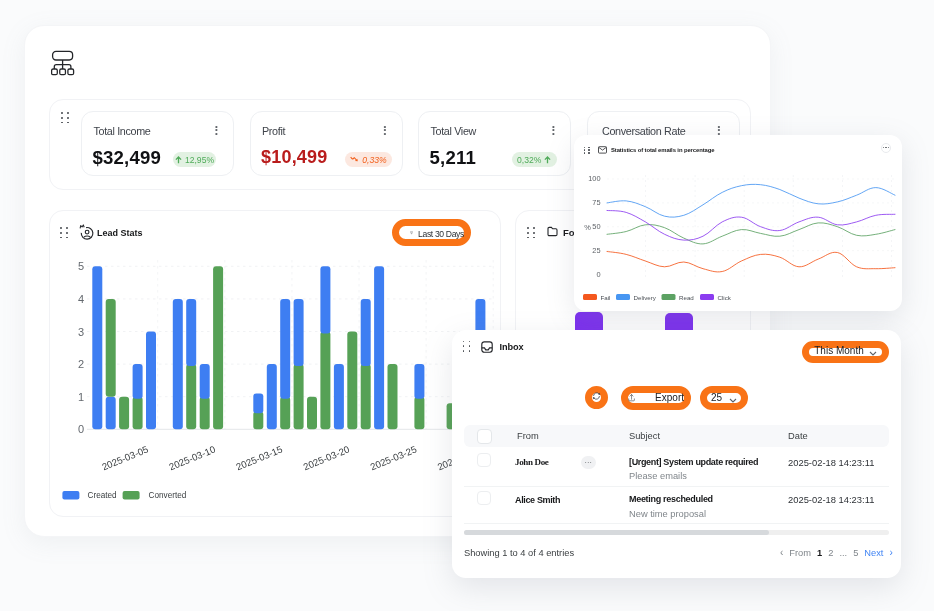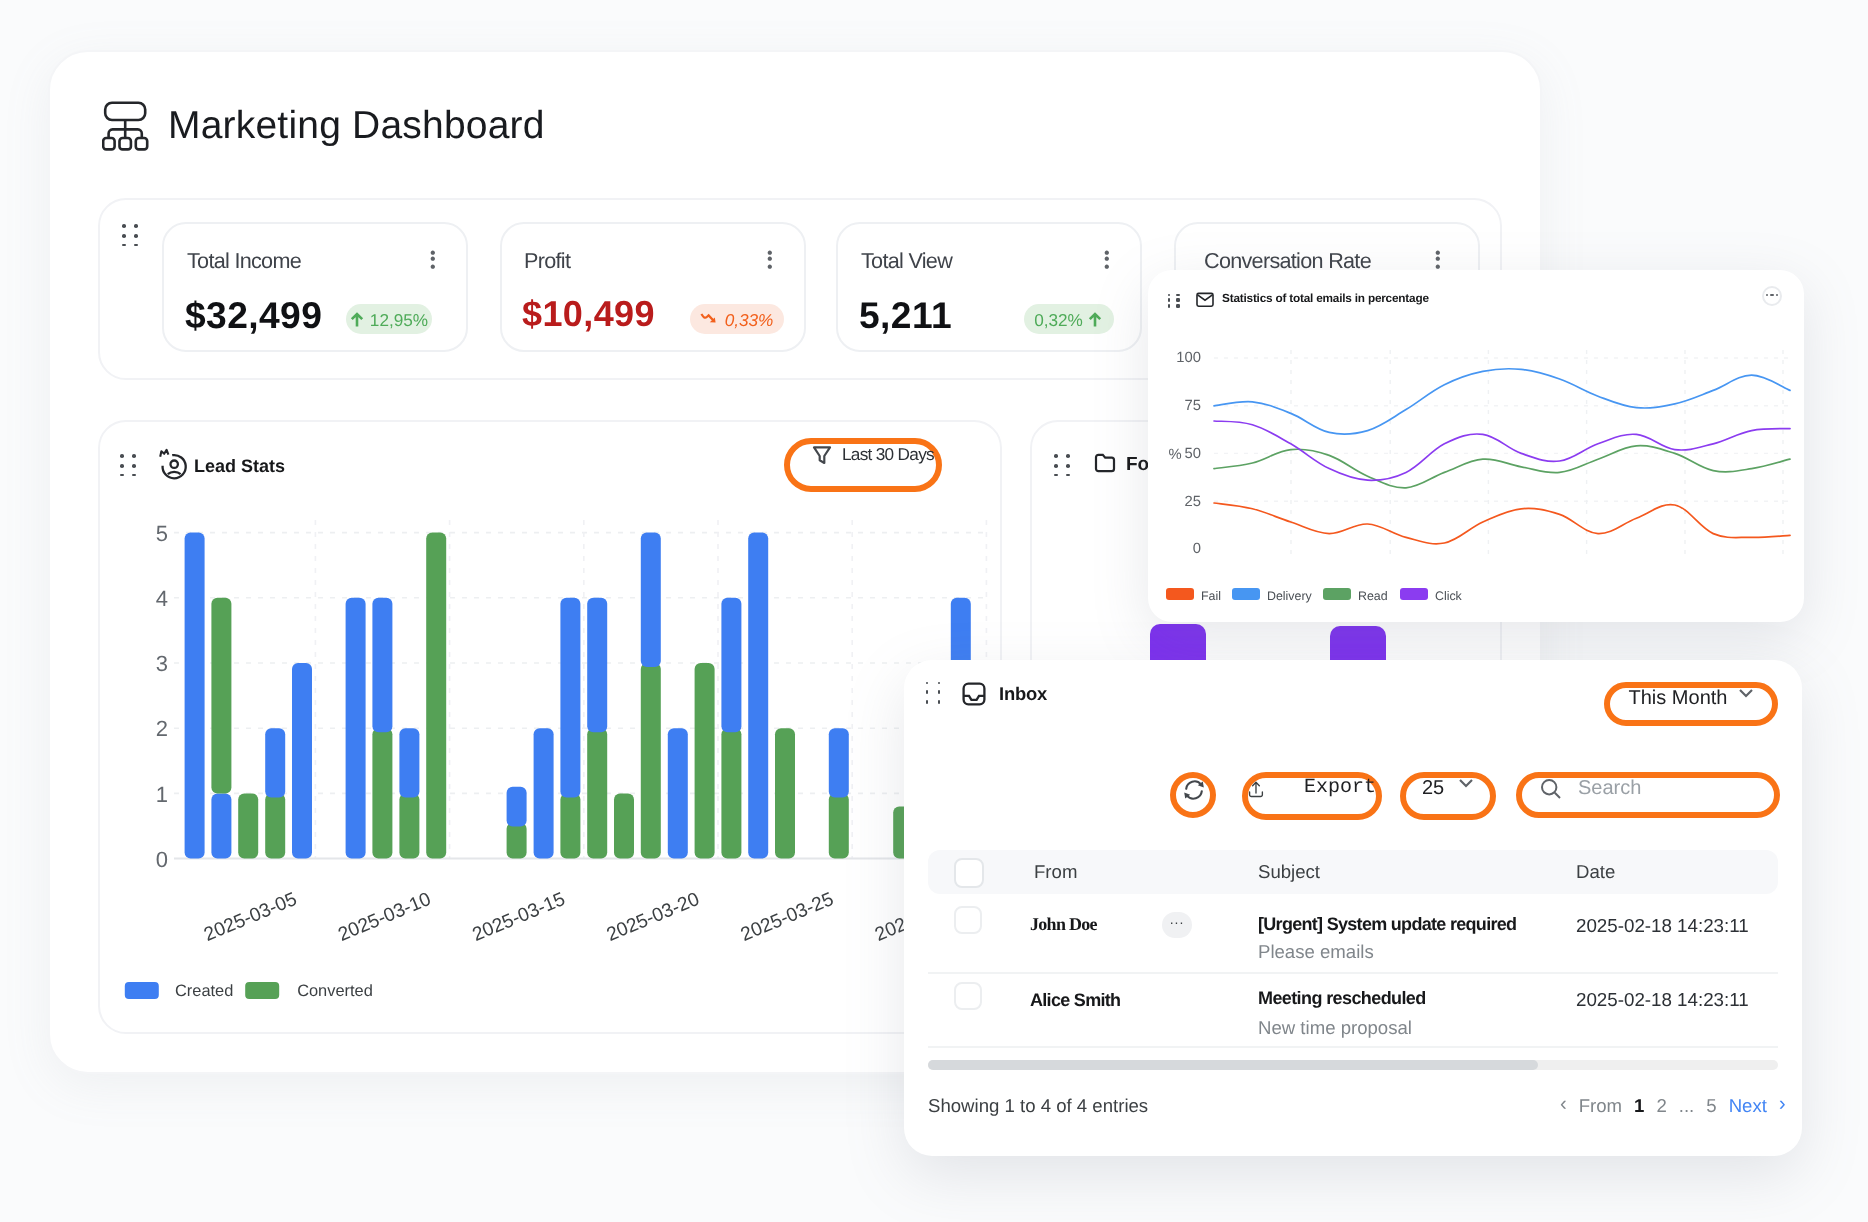--- a/index.html
+++ b/index.html
@@ -1,37 +1,36 @@
 <!DOCTYPE html>
 <html><head><meta charset="utf-8">
 <style>
   * { margin:0; padding:0; box-sizing:border-box; }
   html,body { width:934px; height:611px; font-family:"Liberation Sans", sans-serif; background:#fafbfc; overflow:hidden; }
   .abs { position:absolute; }
   .card { position:absolute; background:#fff; }
   .dots6 { display:grid; grid-template-columns:repeat(2,auto); grid-gap:3px 4.4px; }
   .dots6 i { width:1.8px; height:1.8px; border-radius:50%; background:#494d52; }
-  .pill { position:absolute; border:3px solid #f97316; border-radius:999px; background:#fff; display:flex; align-items:flex-start; justify-content:center; color:#202124; white-space:nowrap; }
+  .pill { position:absolute; border:7px solid #f97316; border-radius:999px; background:#fff; display:flex; align-items:flex-end; justify-content:center; color:#202124; white-space:nowrap; }
 </style></head>
 <body>
 <div class="abs" style="left:0;top:0;width:934px;height:611px;">
 
   <div class="card" style="left:24px;top:25px;width:747px;height:512px;border-radius:20px;box-shadow:0 6px 24px rgba(140,149,159,.10);border:1px solid #f4f5f7;">
   </div>
 
   <svg class="abs" style="left:51px;top:50px;" width="24" height="26" viewBox="0 0 24 26">
     <g fill="none" stroke="#24262a" stroke-width="1.3" stroke-linejoin="round">
       <rect x="1.6" y="1.4" width="20" height="8.6" rx="3.4"></rect>
       <path d="M11.6 10 V14.6 M11.6 14.6 V19 M3.3 19 v-2.3 a2 2 0 0 1 2-2 h12.6 a2 2 0 0 1 2 2 V19"></path>
       <rect x="0.6" y="19" width="5.7" height="5.7" rx="1.5"></rect>
       <rect x="8.75" y="19" width="5.7" height="5.7" rx="1.5"></rect>
       <rect x="16.9" y="19" width="5.7" height="5.7" rx="1.5"></rect>
     </g>
   </svg>
-  <div class="abs" style="left:84px;top:52px;font-size:19.5px;font-weight:500;color:#191b1f;letter-spacing:.1px;">Marketing Dashboard</div>
 
   <div class="card" style="left:49px;top:99px;width:702px;height:91px;border-radius:14px;border:1px solid #f1f2f5;"></div>
   <div class="dots6 abs" style="left:61px;top:112px;">
     <i></i>
       <i></i>
       <i></i>
       <i></i>
       <i></i>
       <i></i>
   </div>
@@ -240,42 +239,35 @@
   <div class="pill" style="left:585px;top:386px;width:23px;height:23px;">
     <svg width="12" height="12" viewBox="0 0 12 12">
       <g fill="none" stroke="#43474c" stroke-width="1.05" stroke-linecap="round">
         <path d="M2.1 5.4 A4.2 4.2 0 0 1 9.5 3.2"></path>
         <path d="M9.9 6.6 A4.2 4.2 0 0 1 2.5 8.8"></path>
       </g>
       <path d="M10.9 4.7 L10.4 1.7 L7.9 3.6 Z" fill="#43474c"></path>
       <path d="M1.1 7.3 L1.6 10.3 L4.1 8.4 Z" fill="#43474c"></path>
     </svg>
   </div>
-  <div class="pill" style="left:621px;top:385.5px;width:70px;height:24px;gap:20px;font-size:10px;font-family:Liberation Mono, monospace;">
+  <div class="pill" style="left:621px;top:385.5px;width:70px;height:24px;gap:20px;font-size:10px;">
     <svg width="10" height="11" viewBox="0 0 10 11">
         <g fill="none" stroke="#3c4043" stroke-width="0.85" stroke-linecap="round" stroke-linejoin="round">
           <path d="M5 8 V1.6"></path>
           <path d="M2.9 3.5 L5 1.3 L7.1 3.5"></path>
           <path d="M1 7.4 v1.7 a1.1 1.1 0 0 0 1.1 1.1 h5.8 a1.1 1.1 0 0 0 1.1-1.1 v-1.7"></path>
         </g>
       </svg>
     <span>Export</span>
   </div>
   <div class="pill" style="left:700px;top:385.5px;width:48px;height:24px;gap:7px;font-size:10px;">
     <span>25</span>
     <svg width="8" height="5" viewBox="0 0 8 5">
         <path d="M1 1 L4 4 L7 1" fill="none" stroke="#5f6368" stroke-width="1.1"></path>
       </svg>
-  </div>
-  <div class="pill" style="left:758px;top:385.5px;width:132px;height:23px;justify-content:flex-start;padding-left:9px;gap:8px;font-size:10px;color:#9aa0a6;">
-    <svg width="11" height="11" viewBox="0 0 11 11">
-        <circle cx="4.6" cy="4.6" r="3.6" fill="none" stroke="#5f6368" stroke-width="1"></circle>
-        <path d="M7.4 7.4 L10 10" stroke="#5f6368" stroke-width="1"></path>
-      </svg>
-    <span>Search</span>
   </div>
 
   <div class="abs" style="left:464px;top:425px;width:425px;height:22px;background:#f7f8fa;border-radius:6px;"></div>
   <div class="abs" style="left:477px;top:428.5px;width:15px;height:15px;border:1px solid #e4e7ea;border-radius:4px;background:#fff;"></div>
   <div class="abs" style="left:517px;top:431px;font-size:9.3px;color:#3c4043;">From</div>
   <div class="abs" style="left:629px;top:431px;font-size:9.3px;color:#3c4043;">Subject</div>
   <div class="abs" style="left:788px;top:431px;font-size:9.3px;color:#3c4043;">Date</div>
 
   <div class="abs" style="left:476.5px;top:453px;width:14px;height:14px;border:1px solid #eceef0;border-radius:4px;"></div>
   <div class="abs" style="left:515px;top:457px;font-size:9px;font-weight:bold;color:#17181a;letter-spacing:-0.35px;font-family:Liberation Serif, serif;">John Doe</div>

